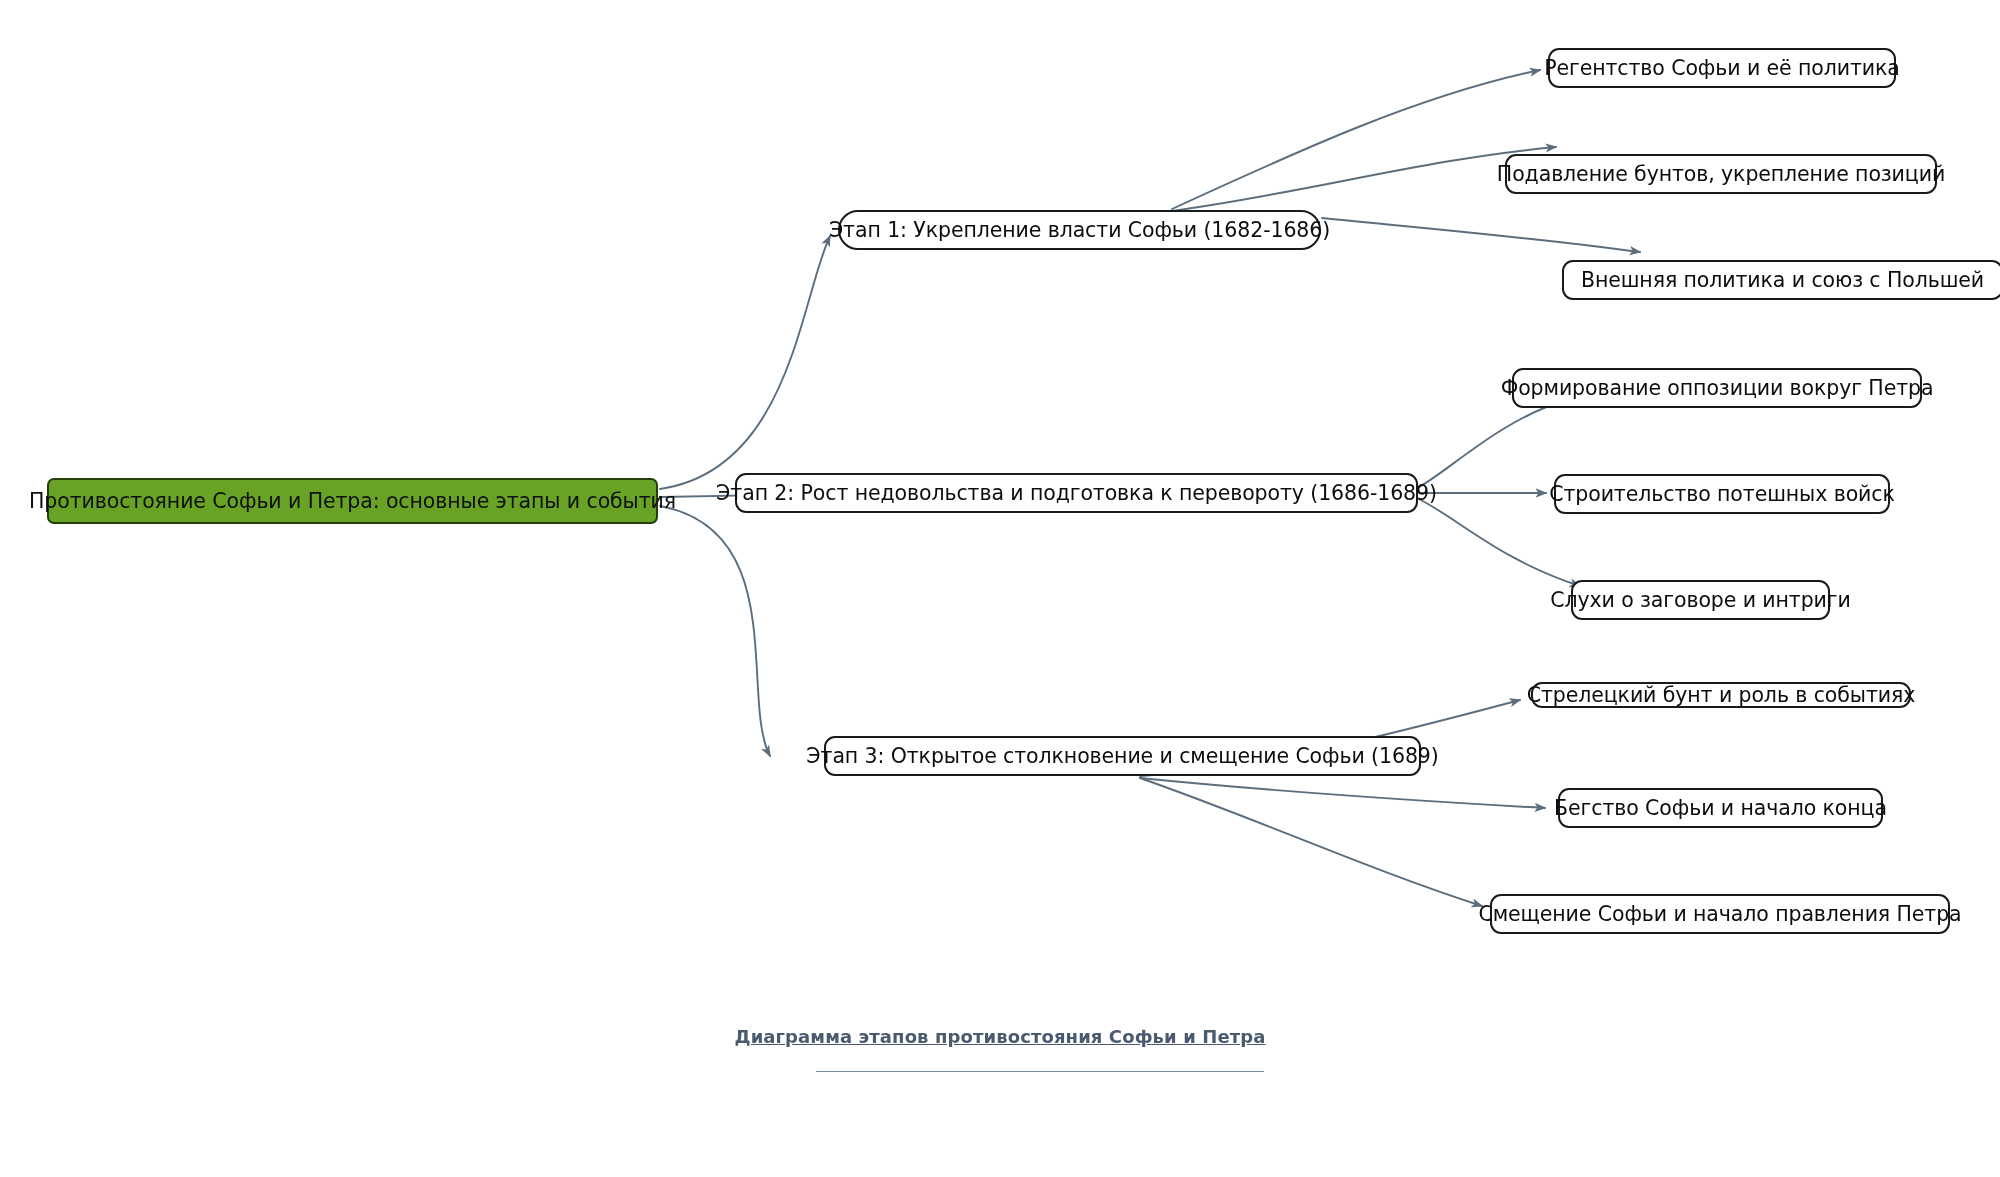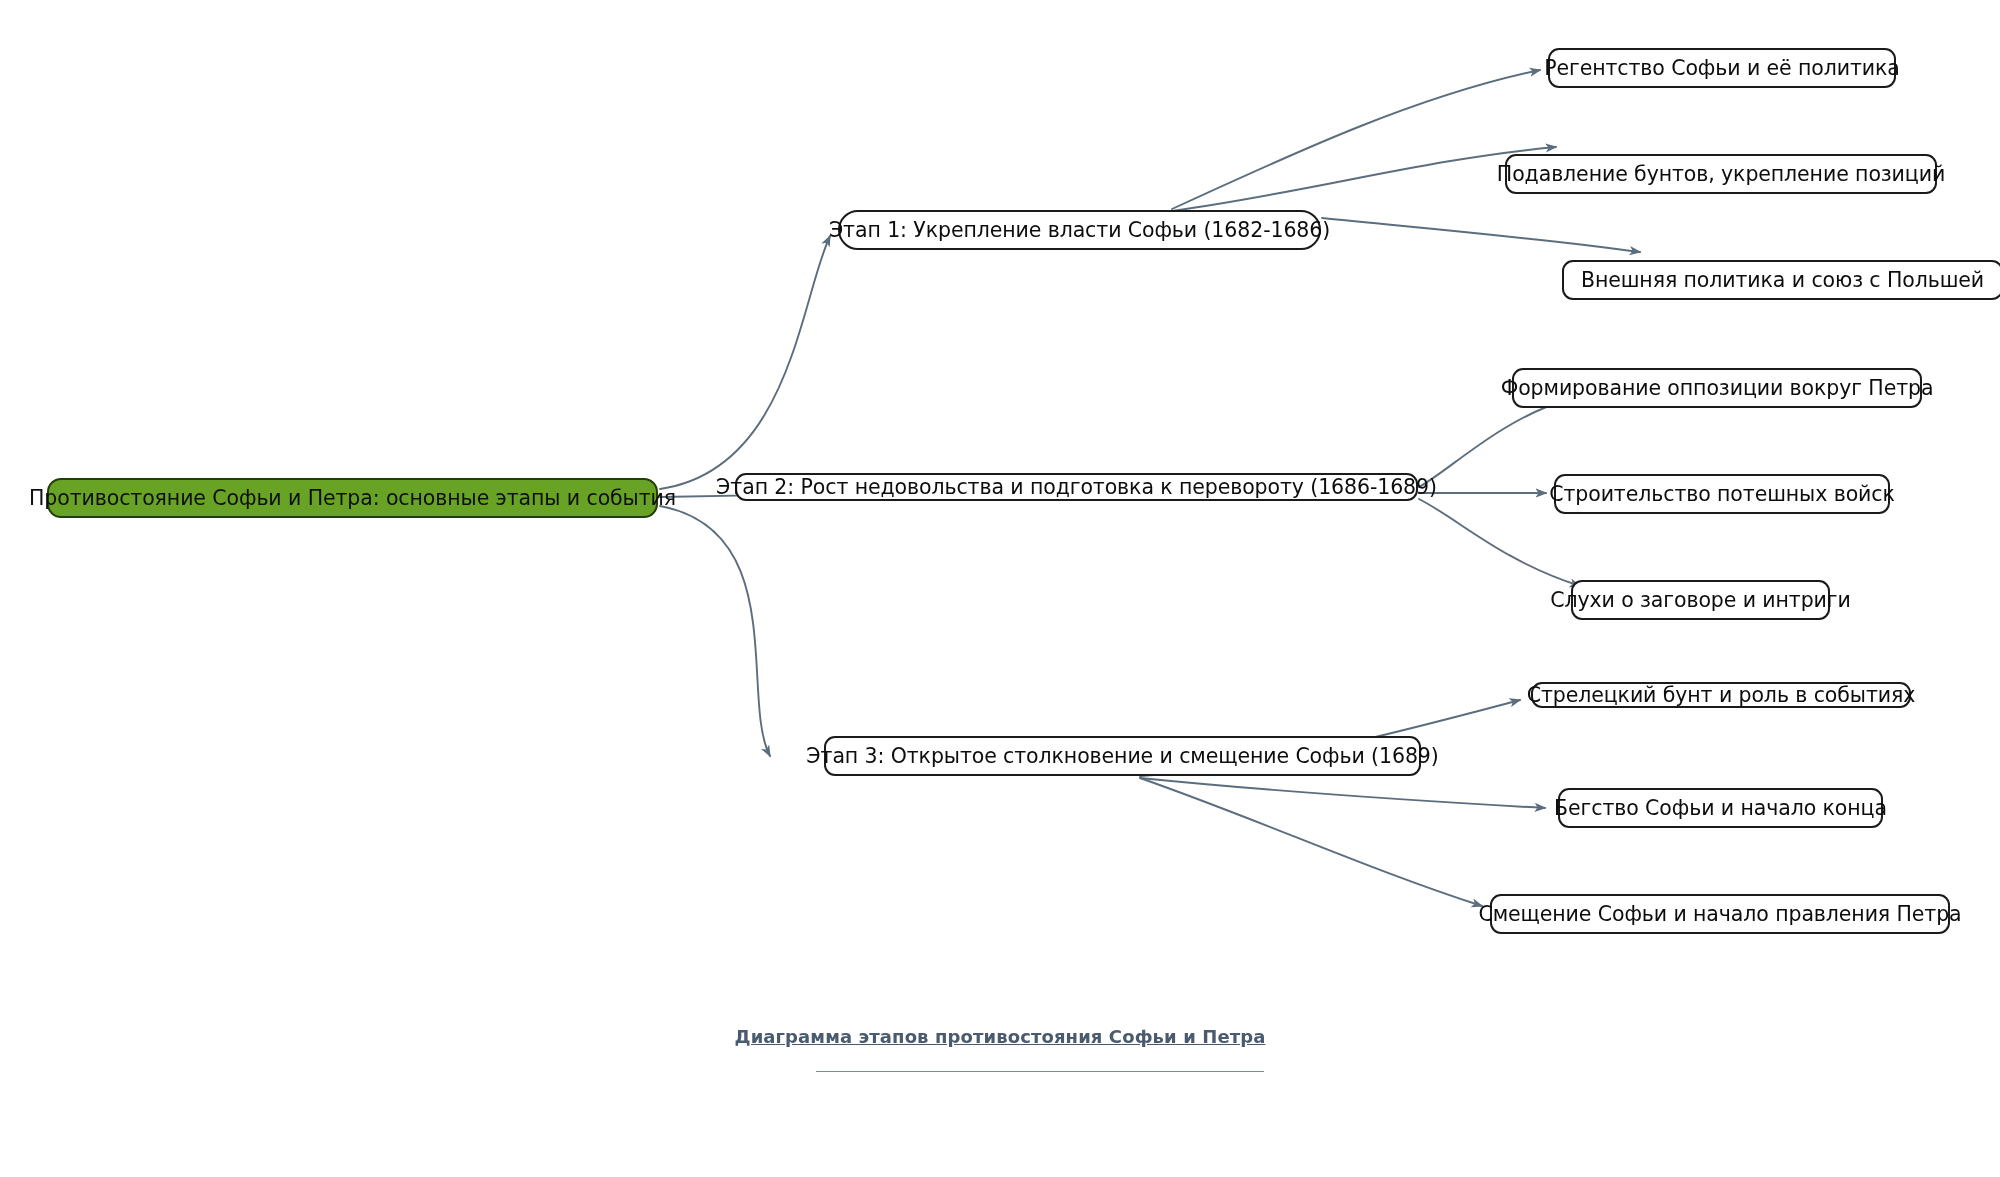--- a/index.html
+++ b/index.html
@@ -101,36 +101,36 @@
         <path d="M 1419 487 C 1450 470, 1500 420, 1566 400" fill="none" stroke="#5c6e7e" stroke-width="1.9" stroke-linecap="round" marker-end="url(#arrow)"></path>
         <path d="M 1419 493 L 1546 493" fill="none" stroke="#5c6e7e" stroke-width="1.9" stroke-linecap="round" marker-end="url(#arrow)"></path>
         <path d="M 1419 499 C 1460 520, 1500 560, 1580 586" fill="none" stroke="#5c6e7e" stroke-width="1.9" stroke-linecap="round" marker-end="url(#arrow)"></path>
         <path d="M 1140 776 C 1250 770, 1370 740, 1520 700" fill="none" stroke="#5c6e7e" stroke-width="1.9" stroke-linecap="round" marker-end="url(#arrow)"></path>
         <path d="M 1140 778 C 1260 790, 1400 800, 1545 808" fill="none" stroke="#5c6e7e" stroke-width="1.9" stroke-linecap="round" marker-end="url(#arrow)"></path>
         <path d="M 1140 778 C 1260 820, 1370 870, 1482 906" fill="none" stroke="#5c6e7e" stroke-width="1.9" stroke-linecap="round" marker-end="url(#arrow)"></path>
       </g>
   </svg>
 
   <div id="nodes">
-      <div class="node root" style="left: 47px; top: 478px; width: 611px; height: 40px;">
+      <div class="node root" style="left: 47px; top: 478px; width: 611px; height: 46px; border-radius: 7px;">
         <span class="node-label">Противостояние Софьи и Петра: основные этапы и события</span>
       </div>
       <div class="node" style="left: 838px; top: 210px; width: 483px; height: 40px; border-radius: 20px;">
         <span class="node-label">Этап 1: Укрепление власти Софьи (1682-1686)</span>
       </div>
       <div class="node" style="left: 1548px; top: 48px; width: 348px; height: 40px;">
         <span class="node-label">Регентство Софьи и её политика</span>
       </div>
       <div class="node" style="left: 1505px; top: 154px; width: 432px; height: 40px;">
         <span class="node-label">Подавление бунтов, укрепление позиций</span>
       </div>
       <div class="node" style="left: 1562px; top: 260px; width: 441px; height: 40px;">
         <span class="node-label">Внешняя политика и союз с Польшей</span>
       </div>
-      <div class="node" style="left: 735px; top: 473px; width: 683px; height: 28px;">
+      <div class="node" style="left: 735px; top: 473px; width: 683px; height: 40px;">
         <span class="node-label">Этап 2: Рост недовольства и подготовка к перевороту (1686-1689)</span>
       </div>
       <div class="node" style="left: 1512px; top: 368px; width: 410px; height: 40px;">
         <span class="node-label">Формирование оппозиции вокруг Петра</span>
       </div>
       <div class="node" style="left: 1554px; top: 474px; width: 336px; height: 40px;">
         <span class="node-label">Строительство потешных войск</span>
       </div>
       <div class="node" style="left: 1571px; top: 580px; width: 259px; height: 40px; justify-content: center;">
         <span class="node-label">Слухи о заговоре и интриги</span>

